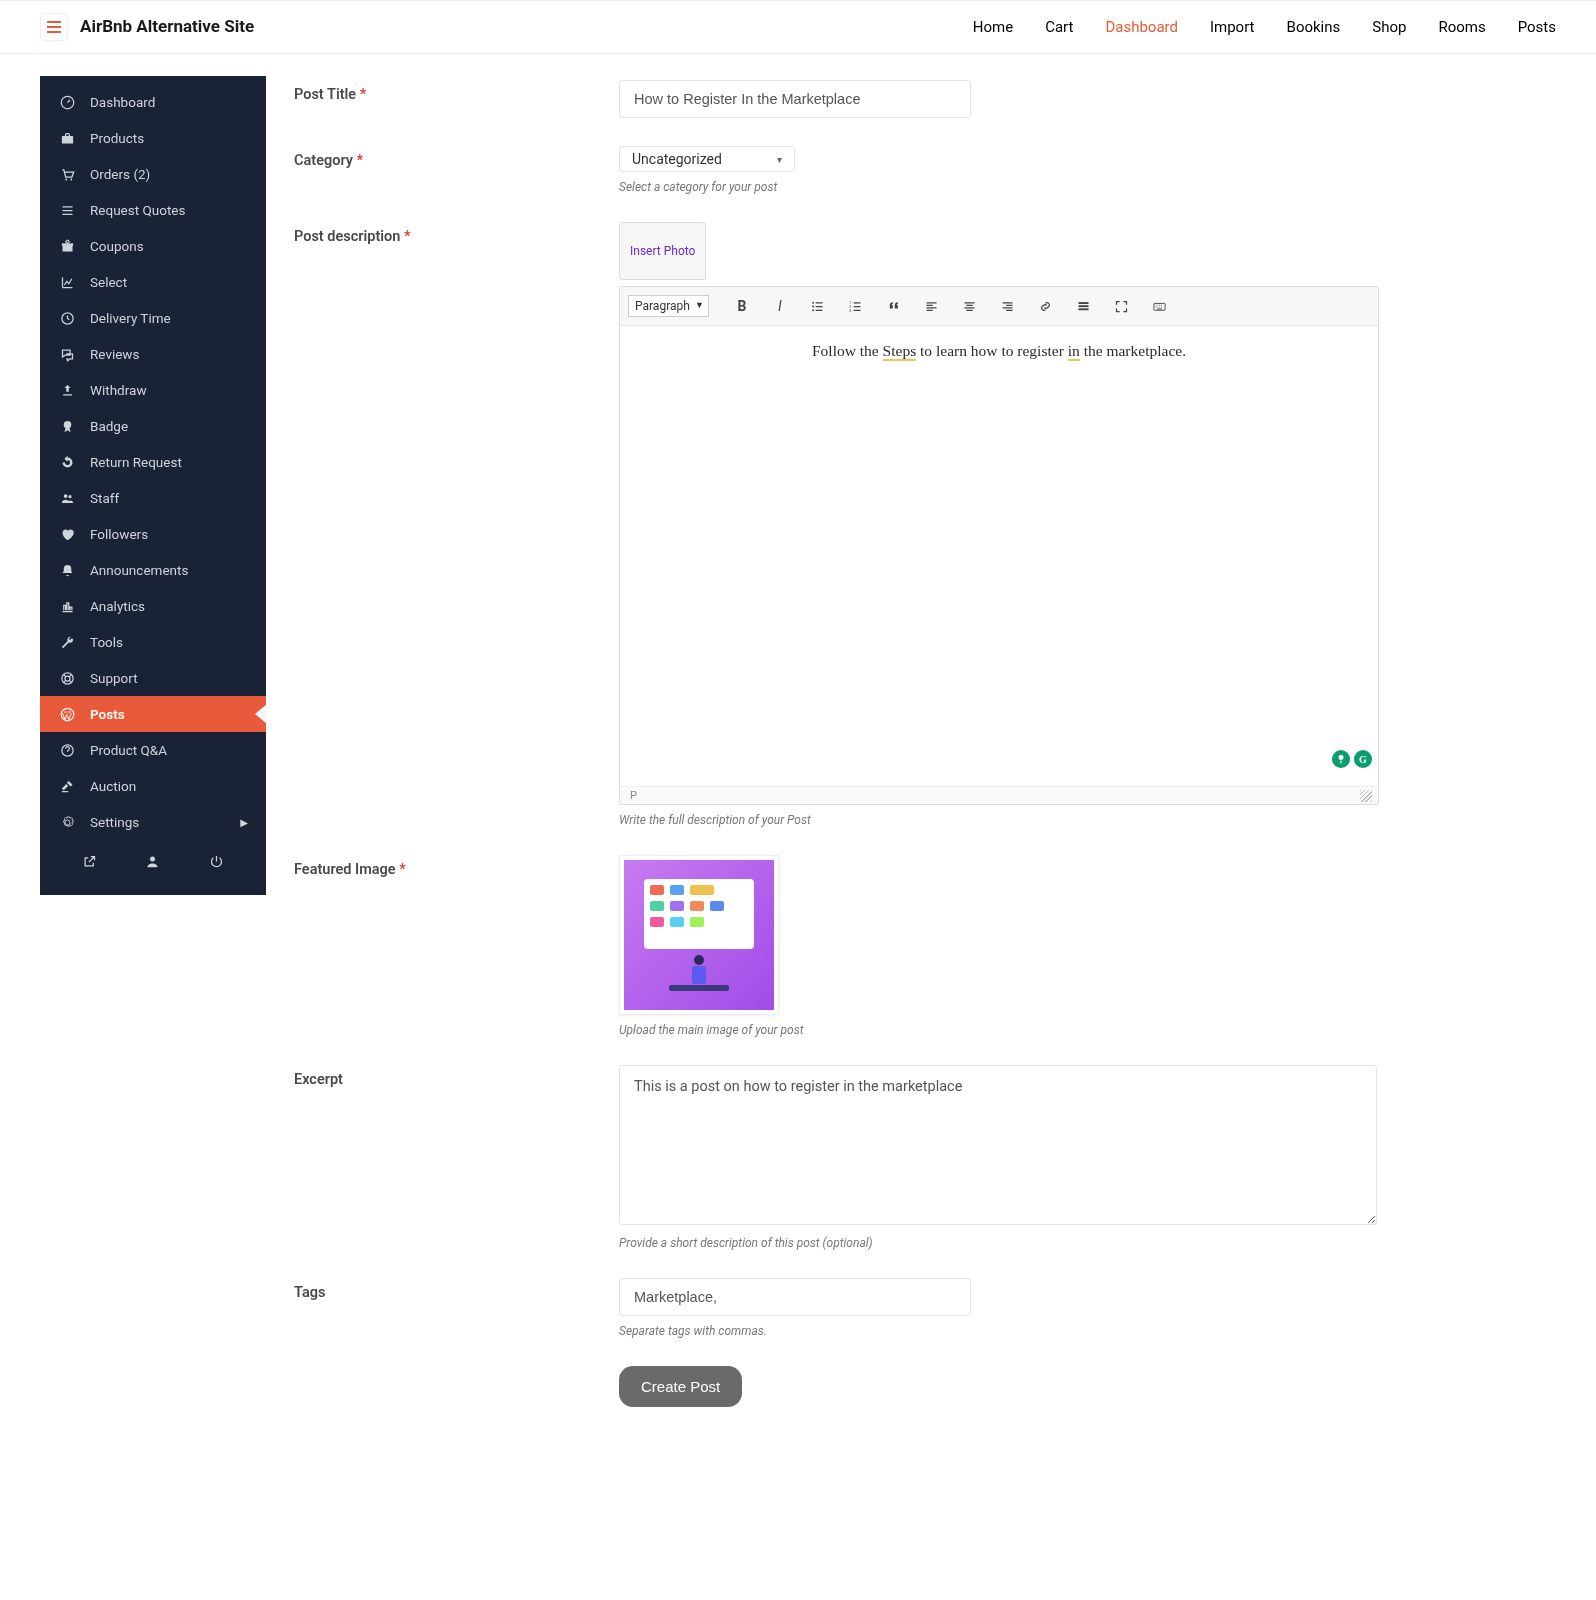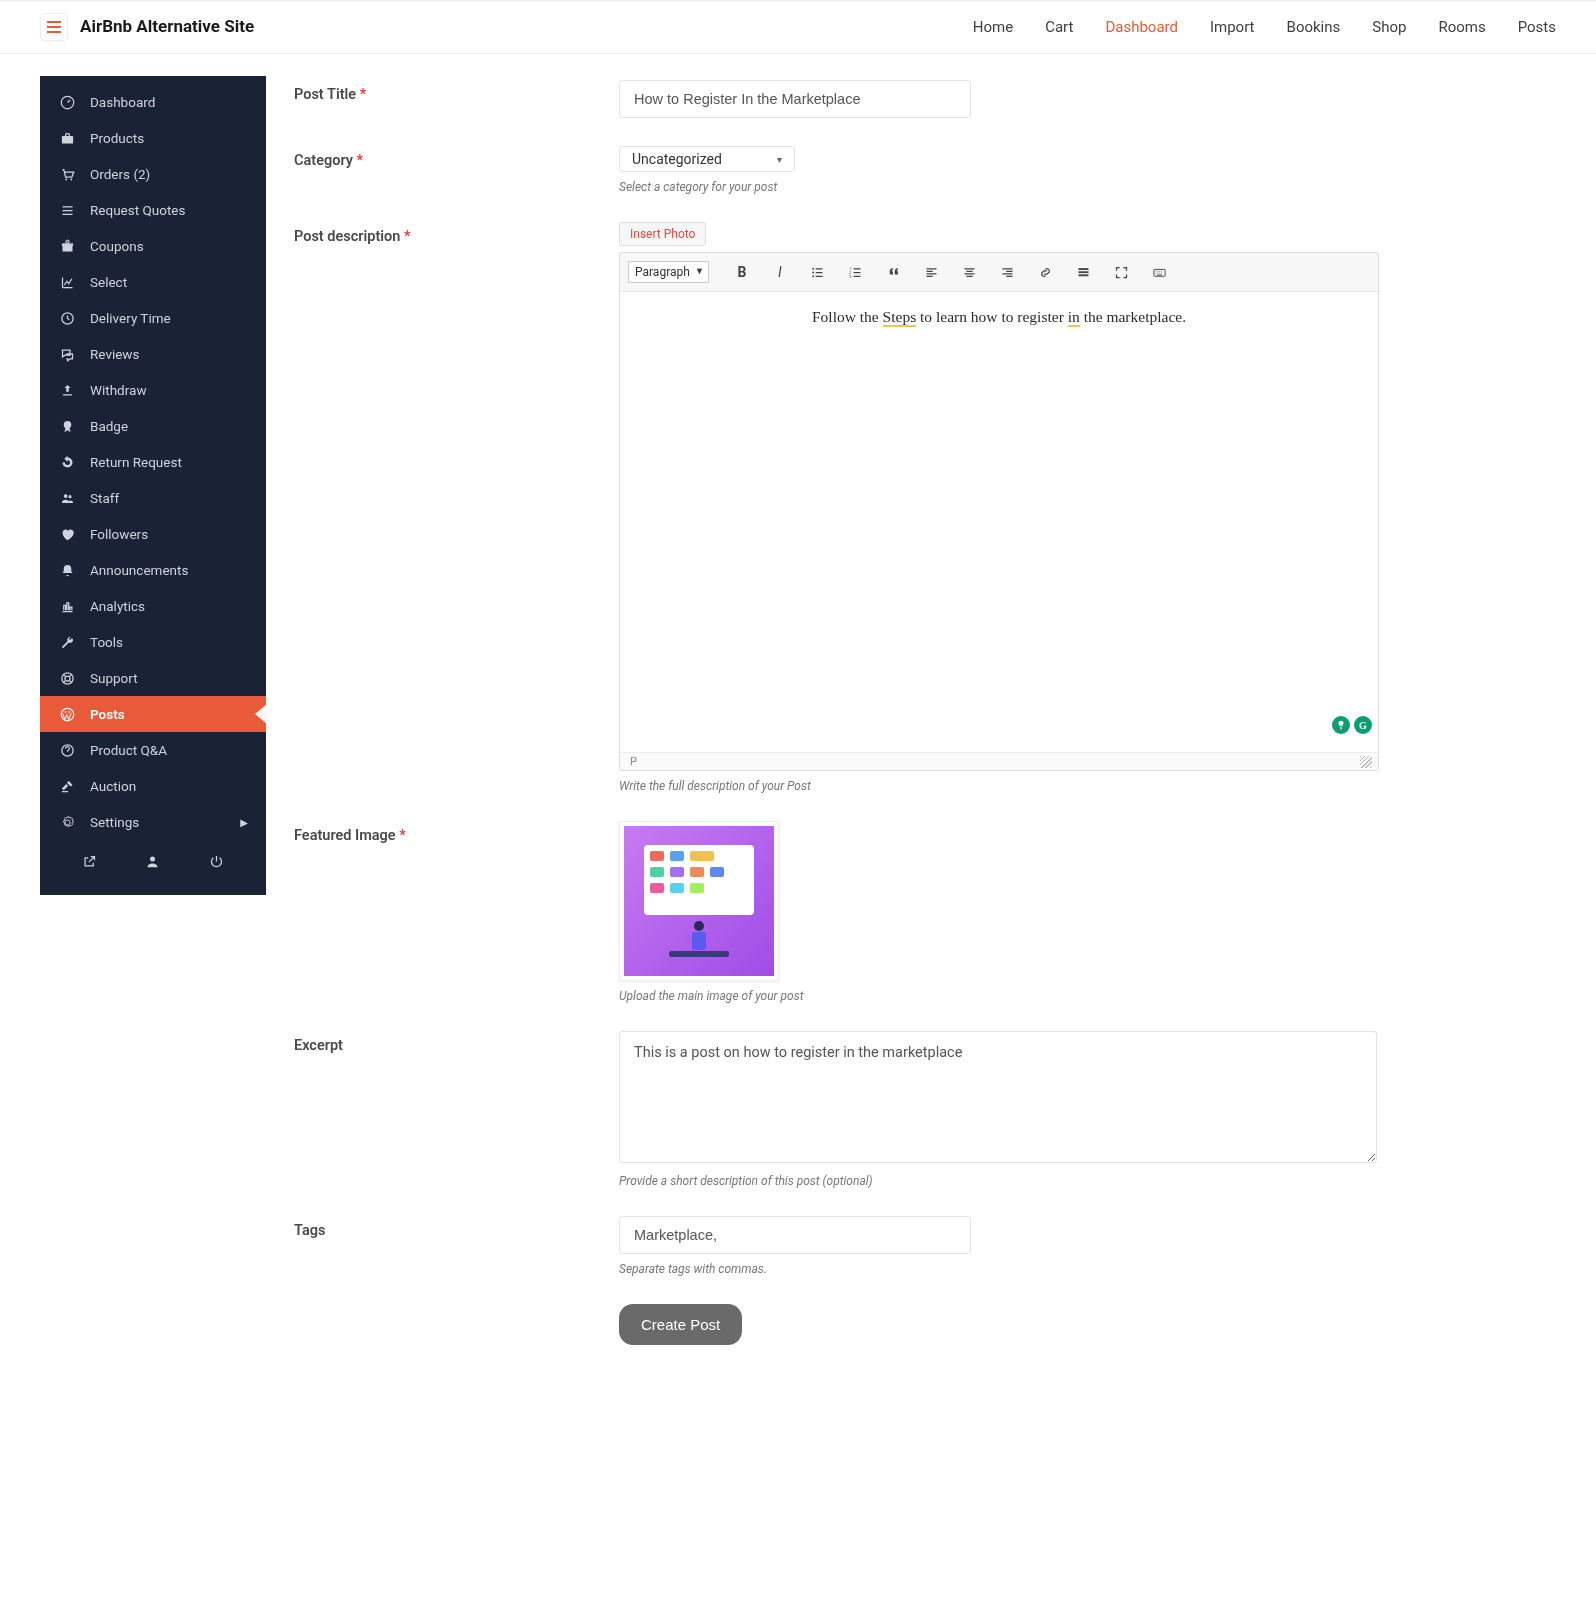--- a/index.html
+++ b/index.html
@@ -46,21 +46,21 @@
     font-size: 17px;
     line-height: 1.25;
     color: #1a1a1a;
   }
   .topnav {
     display: flex;
     gap: 32px;
   }
   .topnav a {
     text-decoration: none;
-    color: #404040;
+    color: #000000;
     font-size: 15px;
     cursor: pointer;
   }
   .topnav a.active { color: #e85a3a; }
   .layout {
     display: flex;
     align-items: flex-start;
     gap: 28px;
     padding: 22px 40px 40px 40px;
   }
@@ -160,25 +160,25 @@
   }
   .helper {
     font-style: italic;
     font-size: 12px;
     color: #787878;
     margin-top: 8px;
   }
   .insert-photo-btn {
     display: inline-block;
     font-size: 12px;
-    padding: 4px 10px;
+    padding: 21px 10px;
     border: 1px solid #ddd;
     background: #f7f7f7;
     border-radius: 3px;
-    color: #ef4444;
+    color: #6d28d9;
     cursor: pointer;
     margin-bottom: 6px;
   }
   .editor {
     border: 1px solid #ddd;
     border-radius: 2px;
     background: #fff;
     position: relative;
   }
   .editor-toolbar {
@@ -277,21 +277,21 @@
     width: 18px; height: 32px;
     margin-top: 6px;
     position: relative;
   }
   .person .head { width:10px;height:10px;border-radius:50%;background:#2a2a5a;margin:0 auto; }
   .person .body { width:14px;height:18px;background:#5a5af0;border-radius:3px;margin:1px auto 0; }
   .legs { width:60px;height:6px;background:#3a3a7a;margin-top:-2px;border-radius:2px; }
   .excerpt-ta {
     width: 100%;
     max-width: 758px;
-    height: 132px;
+    height: 160px;
     padding: 12px 14px;
     border: 1px solid #e3e3e3;
     border-radius: 3px;
     font-size: 14.5px;
     color: #555;
     font-family: inherit;
     resize: vertical;
   }
   .create-btn {
     background: #6a6a6a;

